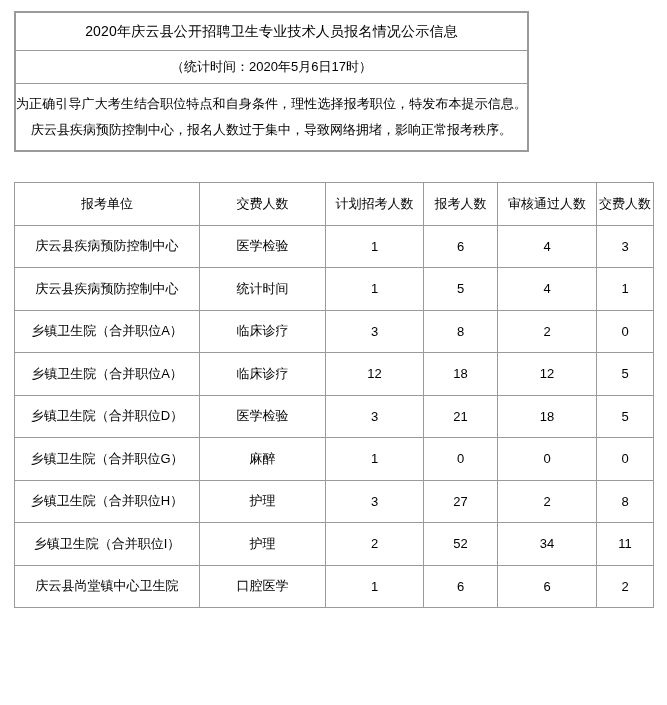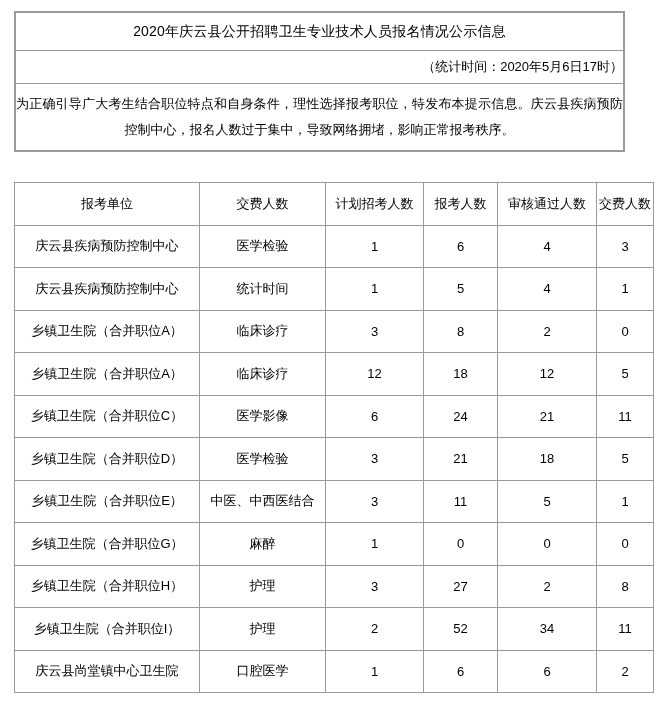--- a/index.html
+++ b/index.html
@@ -20,21 +20,21 @@
     width: 667px;
     height: 705px;
     background: #ffffff;
   }
 
   
   .header-block {
     position: absolute;
     left: 14px;
     top: 11px;
-    width: 611px;              
+    width: 515px;              
     box-sizing: border-box;
     border: 1px solid #9a9a9a;
     border-collapse: collapse;
     background: #ffffff;
   }
   .header-block table {
     width: 100%;
     border-collapse: collapse;
     table-layout: fixed;
   }
@@ -46,21 +46,21 @@
   .title-cell {
     height: 37px;
     text-align: center;
     vertical-align: middle;
     font-size: 14px;
     letter-spacing: 0.2px;
     white-space: nowrap;
   }
   .subtitle-cell {
     height: 32px;
-    text-align: right;
+    text-align: center;
     vertical-align: middle;
     font-size: 13px;
     white-space: nowrap;
   }
   .notice-cell {
     height: 66px;
     vertical-align: middle;
     font-size: 13px;
     line-height: 26px;
     padding: 4px 9px 4px 9px;
@@ -183,44 +183,28 @@
           </tr>
           <tr>
             <td class="cell-unit">乡镇卫生院（合并职位A）</td>
             <td class="cell-post">临床诊疗</td>
             <td class="cell-num">12</td>
             <td class="cell-num">18</td>
             <td class="cell-num">12</td>
             <td class="cell-num">5</td>
           </tr>
           <tr>
-            <td class="cell-unit">乡镇卫生院（合并职位C）</td>
-            <td class="cell-post">医学影像</td>
-            <td class="cell-num">6</td>
-            <td class="cell-num">24</td>
-            <td class="cell-num">21</td>
-            <td class="cell-num">11</td>
-          </tr>
-          <tr>
             <td class="cell-unit">乡镇卫生院（合并职位D）</td>
             <td class="cell-post">医学检验</td>
             <td class="cell-num">3</td>
             <td class="cell-num">21</td>
             <td class="cell-num">18</td>
             <td class="cell-num">5</td>
           </tr>
           <tr>
-            <td class="cell-unit">乡镇卫生院（合并职位E）</td>
-            <td class="cell-post">中医、中西医结合</td>
-            <td class="cell-num">3</td>
-            <td class="cell-num">11</td>
-            <td class="cell-num">5</td>
-            <td class="cell-num">1</td>
-          </tr>
-          <tr>
             <td class="cell-unit">乡镇卫生院（合并职位G）</td>
             <td class="cell-post">麻醉</td>
             <td class="cell-num">1</td>
             <td class="cell-num">0</td>
             <td class="cell-num">0</td>
             <td class="cell-num">0</td>
           </tr>
           <tr>
             <td class="cell-unit">乡镇卫生院（合并职位H）</td>
             <td class="cell-post">护理</td>

